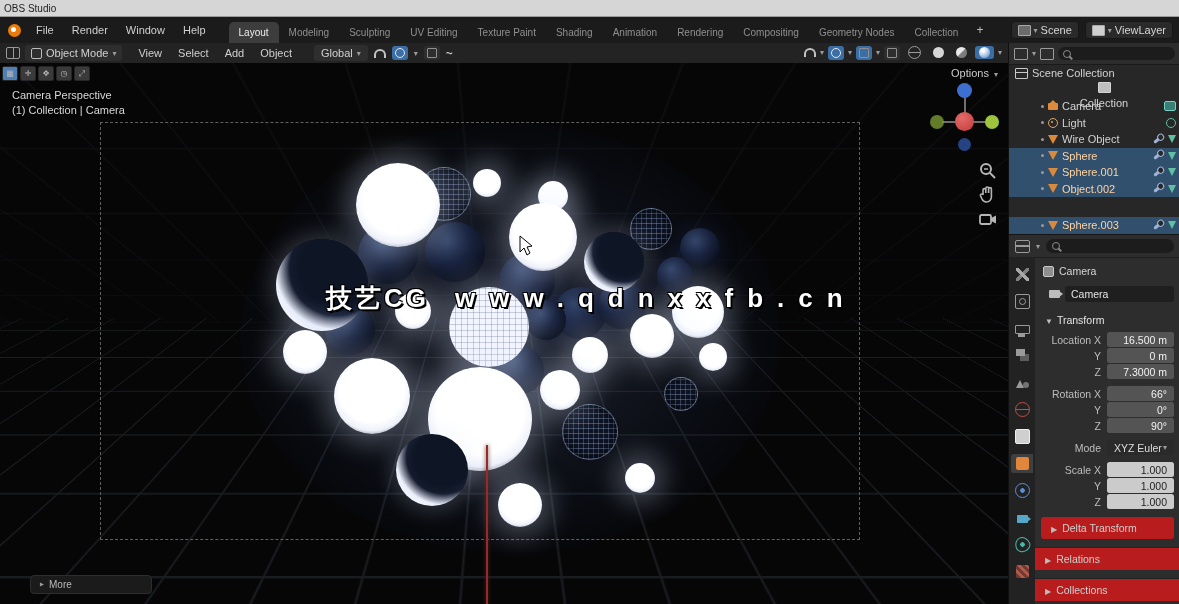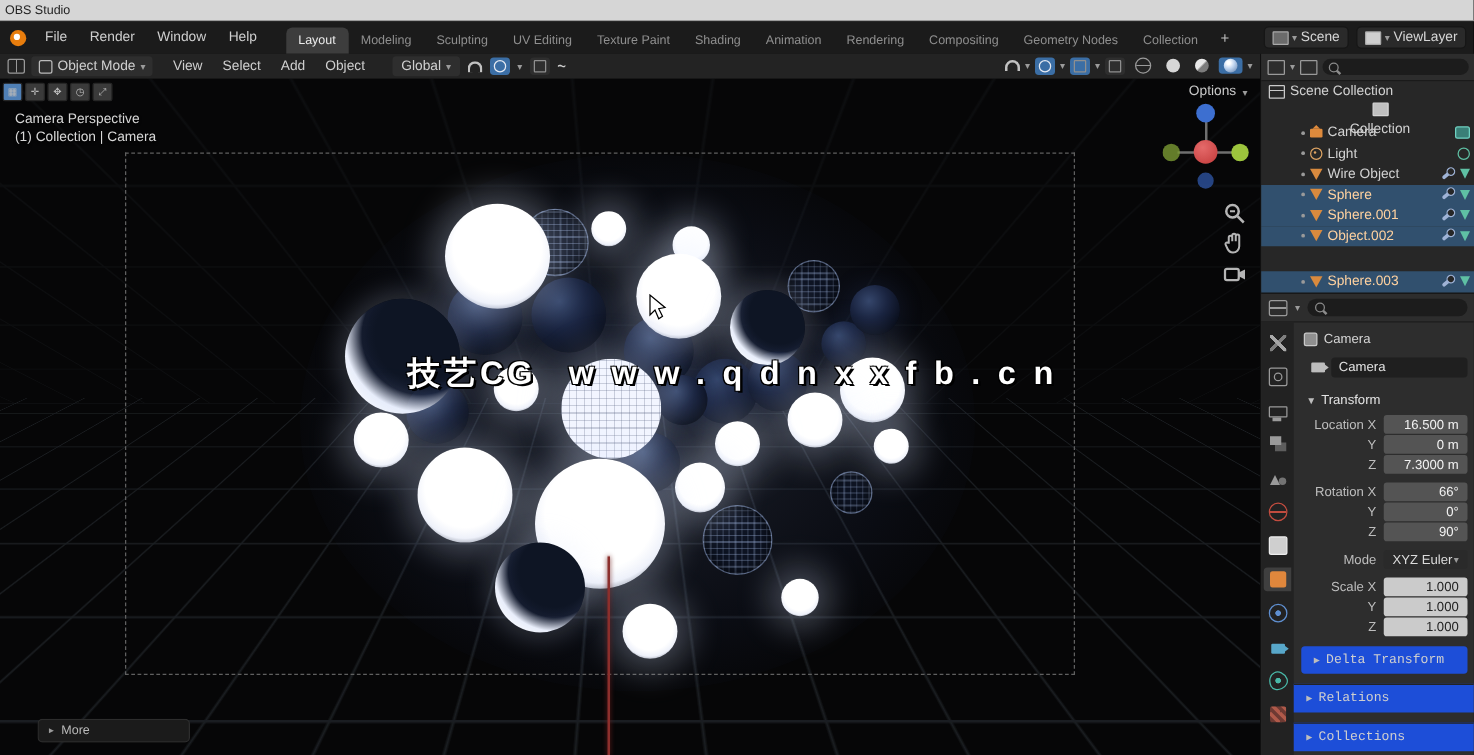--- a/index.html
+++ b/index.html
@@ -185,21 +185,21 @@
   .id-field{flex:1;background:#1f1f1f;border-radius:3px;padding:2px 6px;color:#e2e2e2;}
   .sect-title{margin:12px 0 6px 10px;color:#e3e3e3;}
   .sect-title .tri{font-size:8px;color:#bdbdbd;margin-right:4px;}
   .prop-row{display:flex;align-items:center;margin:0 6px 1px 0;}
   .prop-row.gap{margin-top:7px;}
   .prop-row .plabel{width:66px;text-align:right;padding-right:6px;color:#bdbdbd;flex:none;}
   .pfield{flex:1;border-radius:2.5px;padding:1.5px 7px;text-align:right;}
   .pfield.dark{background:#545454;color:#f2f2f2;}
   .pfield.light{background:#cbcbcb;color:#242424;}
   .pfield.dropdown{background:#2a2a2a;color:#dcdcdc;display:flex;justify-content:space-between;align-items:center;text-align:left;}
-  .collapse{margin-top:8px;border-top:1px solid #232323;padding:5px 0 5px 10px;background:#1d4ed8;color:#cfcfcf;font-family:Liberation Mono, monospace;}
+  .collapse{margin-top:8px;border-top:1px solid #232323;padding:5px 0 5px 10px;background:#b91c1c;color:#cfcfcf;}
   .collapse .tri{font-size:8px;color:#bdbdbd;margin-right:5px;}
   .collapse.inner{margin:8px 6px 0 6px;border:none;border-radius:3px;}
 </style>
 </head>
 <body>
 
 <div class="app">
 
   <div class="titlebar">
     <span>OBS Studio</span>

